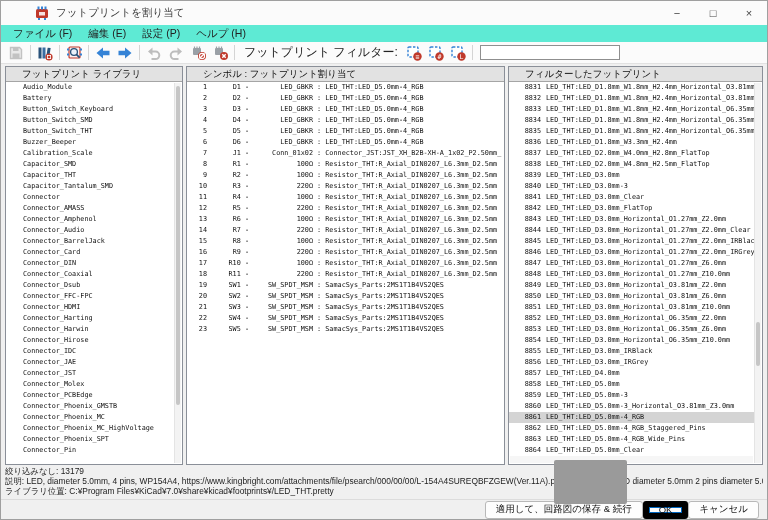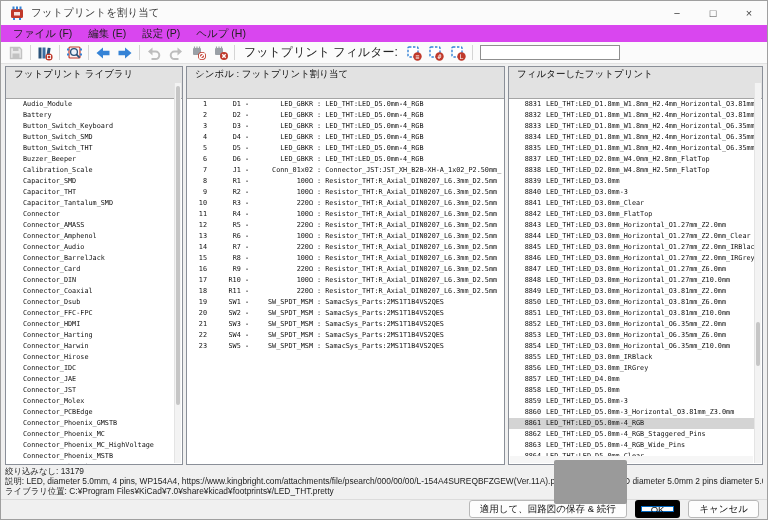--- a/index.html
+++ b/index.html
@@ -2,51 +2,51 @@
 <html><head>
 <meta charset="utf-8">
 <style>
   * { box-sizing: border-box; }
   html,body { margin:0; padding:0; width:768px; height:520px; overflow:hidden;
               font-family:"Liberation Sans", sans-serif; background:#e8e8e8; }
   .window { position:absolute; inset:0; background:#f0f0f0; border:1px solid #9f9f9f;
             display:flex; flex-direction:column; }
 
   
-  .titlebar { height:24px; background:#fbfbfb; display:flex; align-items:center; flex:0 0 auto; }
+  .titlebar { height:24px; background:#fbfbfb; display:flex; align-items:center; flex:0 0 auto;padding-left:25px; }
   .title-icon { width:16px; height:16px; margin:0 6px 0 8px; flex:0 0 auto; }
   .title-text { font-size:10.5px; color:#3a3a3a; }
   .title-spacer { flex:1; }
   .win-btn { width:36px; height:24px; display:flex; align-items:center; justify-content:center;
              font-size:11px; color:#444; }
 
   
-  .menubar { height:17px; background:#d946ef; display:flex; align-items:center;
+  .menubar { height:17px; background:#5eead4; display:flex; align-items:center;
              padding-left:4px; flex:0 0 auto; }
   .menu-item { font-size:10.5px; color:#222; padding:0 8px; }
 
   
   .toolbar { height:22px; background:#fbfbfb; border-bottom:1px solid #e2e2e2;
              display:flex; align-items:center; padding:0 4px; flex:0 0 auto; }
   .tbtn { width:22px; height:20px; display:flex; align-items:center; justify-content:center;
           border-radius:2px; flex:0 0 auto; }
   .tsep { width:1px; height:15px; background:#d4d4d4; margin:0 3px; flex:0 0 auto; }
   .tlabel { font-size:12px; color:#222; margin:0 5px 0 6px; white-space:nowrap; }
   .tsearch { width:140px; height:15px; border:1px solid #8f8f8f; background:#fff;
              font-size:9px; padding:0 3px; margin-left:4px; }
 
   
   .panels { height:401px; display:flex; padding:2px 4px 0 4px; gap:3px; flex:0 0 auto; }
   .panel { background:#fff; border:1px solid #8a8f98; display:flex; flex-direction:column;
            min-width:0; position:relative; }
   .panel.left   { width:178px; flex:0 0 auto; }
   .panel.middle { width:319px; flex:0 0 auto; }
   .panel.right  { flex:1; }
-  .panel-header { height:32px; background:#e2e2e2; border-bottom:1px solid #a5a5a5;
-                  font-size:9.5px; color:#111; padding:1px 8px; white-space:nowrap;
+  .panel-header { height:15px; background:#e2e2e2; border-bottom:1px solid #a5a5a5;
+                  font-size:9.5px; color:#111; padding:1px 16px; white-space:nowrap;
                   overflow:hidden; flex:0 0 auto; }
   .list { flex:1; overflow:hidden; font-family:"DejaVu Sans Mono", monospace;
           font-size:6.8px; line-height:11px; color:#111; position:relative; }
 
   .lrow { height:11px; padding-left:17px; white-space:nowrap; overflow:hidden; }
 
   .mrow { height:11px; white-space:nowrap; overflow:hidden; display:flex; }
   .m-num { width:20px; text-align:right; flex:0 0 auto; }
   .m-ref { width:42px; text-align:right; flex:0 0 auto; white-space:pre; }
   .m-val { width:64px; text-align:right; flex:0 0 auto; white-space:pre; }
@@ -68,22 +68,22 @@
              background:#f6f6f6; }
   .hscroll .thumb { position:absolute; top:2px; height:3px; left:18%; width:30%;
                     background:#9a9a9a; border-radius:2px; }
 
   
   .status { flex:0 0 auto; padding:1px 4px 0 4px; }
   .status-line { height:10px; font-size:8.4px; color:#1c1c1c; white-space:nowrap;
                  overflow:hidden; line-height:10px; }
 
   
-  .footer { flex:1; display:flex; justify-content:flex-end;
-            gap:8px; padding:0 8px; border-top:1px solid #dcdcdc; margin-top:3px; }
+  .footer { flex:1; display:flex; align-items:center; justify-content:flex-end;
+            padding:0 8px; border-top:1px solid #dcdcdc; margin-top:3px; }
   .btn { height:18px; font-size:9.5px; color:#111; background:#fdfdfd;
          border:1px solid #b8b8b8; border-radius:3px; padding:0 10px;
          display:flex; align-items:center; font-family:"Liberation Sans", sans-serif; }
   .btn.default { border:6px solid #000000; box-shadow:0 0 0 1px #0067c0 inset; }
 
   svg { display:block; }
 </style>
 </head>
 <body>
 
@@ -278,21 +278,20 @@
           <div class="lrow">Connector_Molex</div>
 
           <div class="lrow">Connector_PCBEdge</div>
 
           <div class="lrow">Connector_Phoenix_GMSTB</div>
 
           <div class="lrow">Connector_Phoenix_MC</div>
 
           <div class="lrow">Connector_Phoenix_MC_HighVoltage</div>
 
-          <div class="lrow">Connector_Phoenix_MSTB</div>
 
           <div class="lrow">Connector_Phoenix_SPT</div>
 
           <div class="lrow">Connector_Pin</div>
         </div>
       <div class="vscroll">
         <div class="thumb"></div>
       </div>
     </div>
 
@@ -508,20 +507,24 @@
           <div class="rrow">
             <span class="r-num">8834</span>
             <span class="r-name">LED_THT:LED_D1.8mm_W1.8mm_H2.4mm_Horizontal_O6.35mm_Z4</span>
           </div>
 
           <div class="rrow">
             <span class="r-num">8835</span>
             <span class="r-name">LED_THT:LED_D1.8mm_W1.8mm_H2.4mm_Horizontal_O6.35mm_Z8</span>
           </div>
 
+          <div class="rrow">
+            <span class="r-num">8836</span>
+            <span class="r-name">LED_THT:LED_D1.8mm_W3.3mm_H2.4mm</span>
+          </div>
 
           <div class="rrow">
             <span class="r-num">8837</span>
             <span class="r-name">LED_THT:LED_D2.0mm_W4.0mm_H2.8mm_FlatTop</span>
           </div>
 
           <div class="rrow">
             <span class="r-num">8838</span>
             <span class="r-name">LED_THT:LED_D2.0mm_W4.8mm_H2.5mm_FlatTop</span>
           </div>

